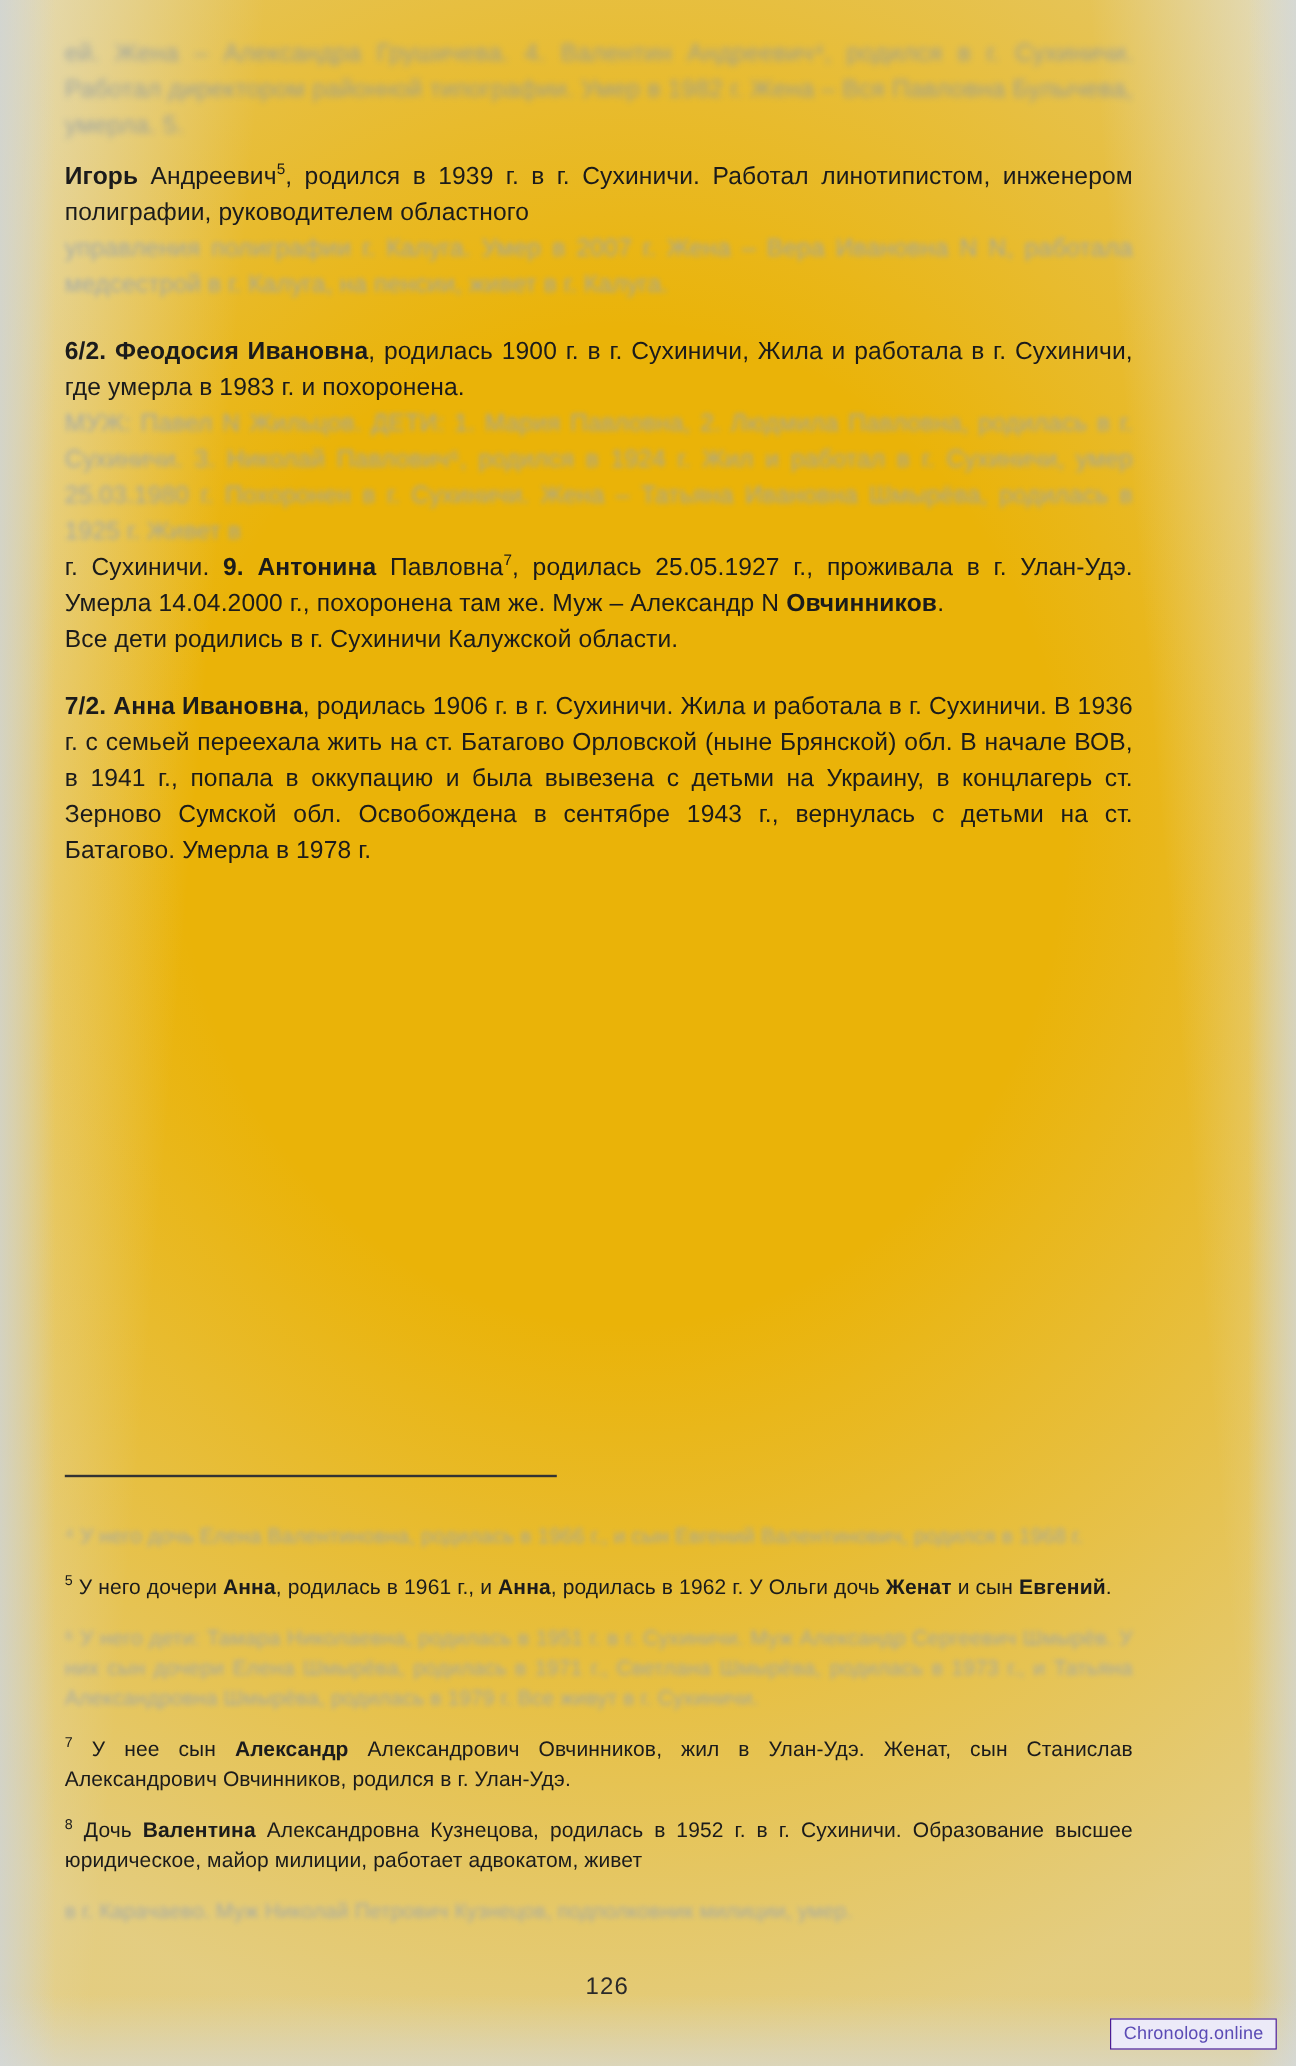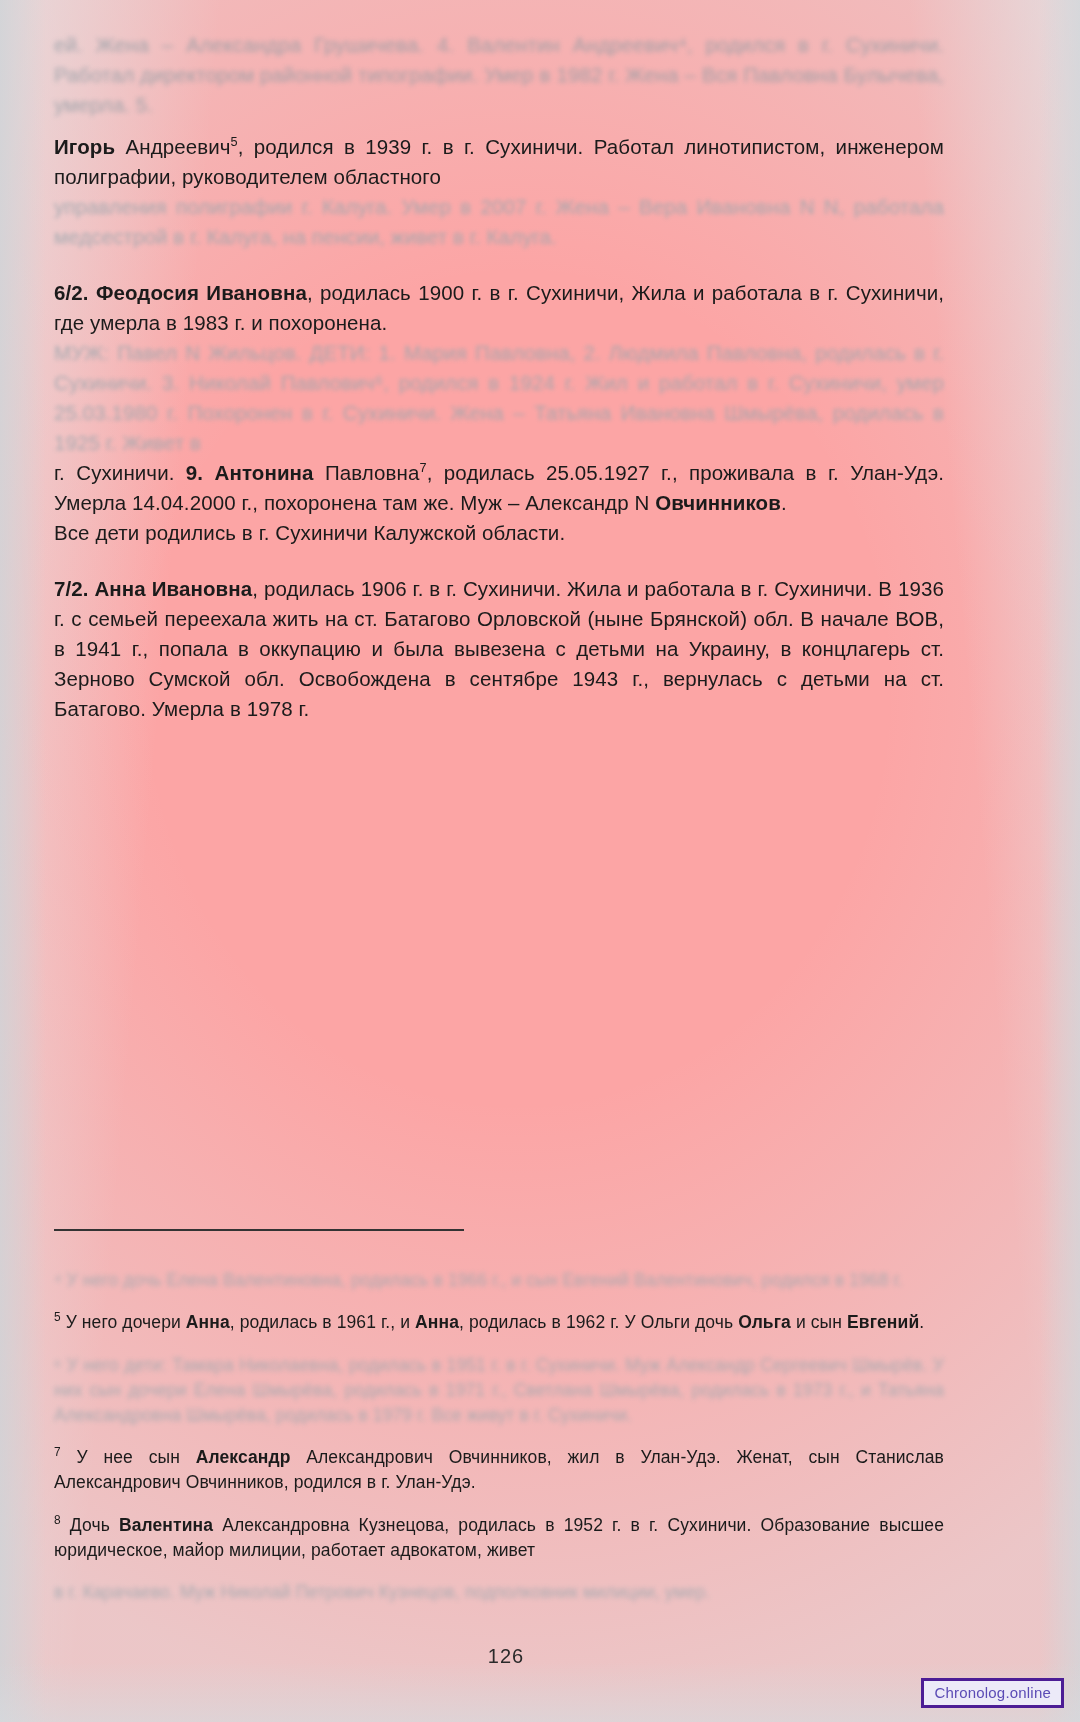--- a/index.html
+++ b/index.html
@@ -12,21 +12,21 @@
     height: 1722px;
     position: relative;
     overflow: hidden;
     font-family: "Liberation Sans", sans-serif;
   }
   .page {
     position: absolute;
     left: 0; top: 0;
     width: 1080px;
     height: 1722px;
-    background: #fca5a5;
+    background: #eab308;
   }
   
   .scan-tint {
     position: absolute;
     inset: 0;
     background:
       radial-gradient(ellipse 85% 60% at 48% 40%, rgba(255,255,255,0) 40%, rgba(222,226,228,0.55) 100%),
       linear-gradient(95deg, rgba(231,234,236,0.65) 0%, rgba(255,255,255,0) 18%),
       linear-gradient(265deg, rgba(228,232,235,0.7) 0%, rgba(255,255,255,0) 14%);
     pointer-events: none;
@@ -97,21 +97,21 @@
     width: 1012px;
     text-align: center;
     font-size: 20px;
     color: #2a2a2a;
     letter-spacing: 1px;
   }
   .watermark {
     position: absolute;
     right: 16px;
     bottom: 14px;
-    border: 3px solid #4c1d95;
+    border: 1px solid #4c1d95;
     background: #eceaf8;
     color: #5b4bb5;
     font-size: 15px;
     padding: 3px 10px 4px 10px;
     font-family: "Liberation Sans", sans-serif;
     letter-spacing: 0.2px;
   }
   .edge-smudge-l {
     position: absolute;
     left: 0; top: 0;
@@ -169,21 +169,21 @@
     <p class="para"><b>7/2. Анна Ивановна</b>, родилась 1906  г. в г. Сухиничи. Жила и работала в г. Сухиничи. В 1936 г. с семьей переехала жить на ст. Батагово Орловской (ныне Брянской) обл. В начале ВОВ, в 1941 г., попала в оккупацию  и была  вывезена с детьми на Украину, в концлагерь ст. Зерново Сумской обл.  Освобождена в сентябре 1943 г., вернулась с детьми на ст. Батагово. Умерла в 1978 г.</p>
 
 
 
   </div>
 
   <div class="rule"></div>
 
   <div class="footnotes">
     <p class="fn blurred">⁴ У него дочь Елена Валентиновна, родилась в 1966 г., и сын Евгений Валентинович, родился в 1968 г.</p>
-    <p class="fn"><sup>5</sup> У него дочери <b>Анна</b>, родилась в 1961 г., и <b>Анна</b>, родилась в 1962 г. У Ольги дочь <b>Ольга</b> и сын <b>Евгений</b>.</p>
+    <p class="fn"><sup>5</sup> У него дочери <b>Анна</b>, родилась в 1961 г., и <b>Анна</b>, родилась в 1962 г. У Ольги дочь <b>Женат</b> и сын <b>Евгений</b>.</p>
     <p class="fn blurred">⁶ У него дети: Тамара Николаевна, родилась в 1951 г. в г. Сухиничи. Муж Александр Сергеевич Шмырёв. У них сын дочери Елена Шмырёва, родилась в 1971 г., Светлана Шмырёва, родилась в 1973 г., и Татьяна Александровна Шмырёва, родилась в 1979 г. Все живут в г. Сухиничи.</p>
     <p class="fn"><sup>7</sup> У нее сын <b>Александр</b> Александрович Овчинников, жил в Улан-Удэ. Женат, сын Станислав Александрович Овчинников, родился  в г. Улан-Удэ.</p>
     <p class="fn"><sup>8</sup> Дочь <b>Валентина</b> Александровна Кузнецова, родилась в 1952 г. в г. Сухиничи. Образование высшее юридическое, майор милиции, работает адвокатом, живет</p>
     <p class="fn blurred">в г. Карачаево. Муж Николай Петрович Кузнецов, подполковник милиции, умер.</p>
   </div>
 
   <div class="pagenum">126</div>
 
   <div class="watermark">Chronolog.online</div>
 

